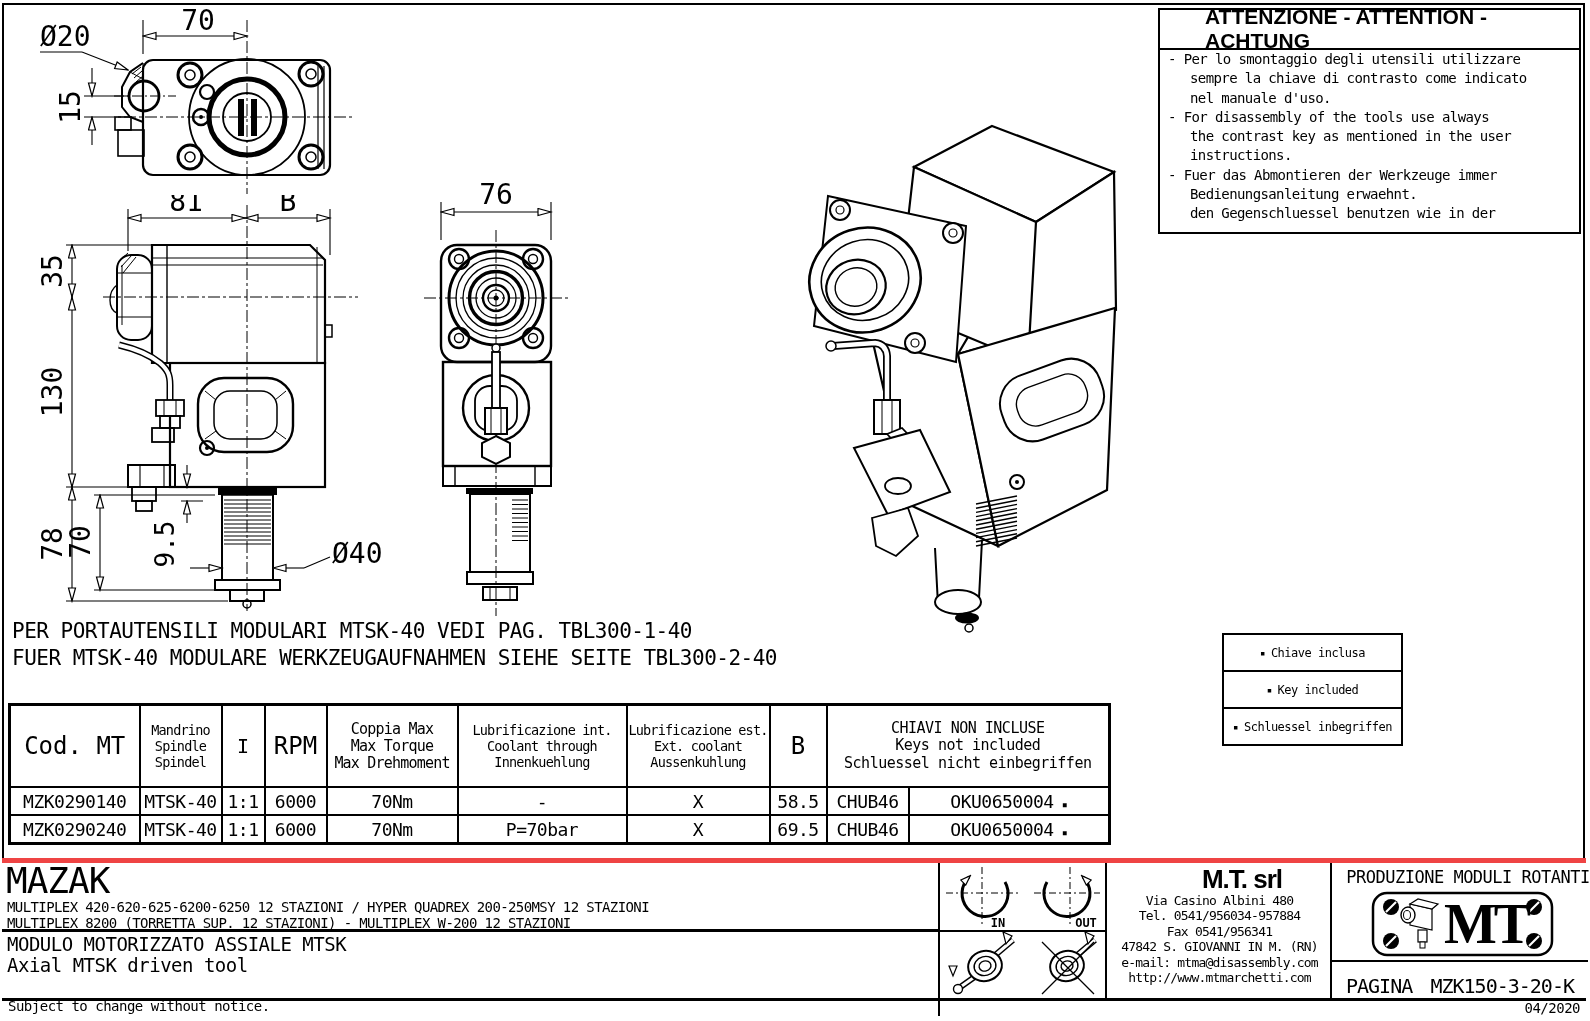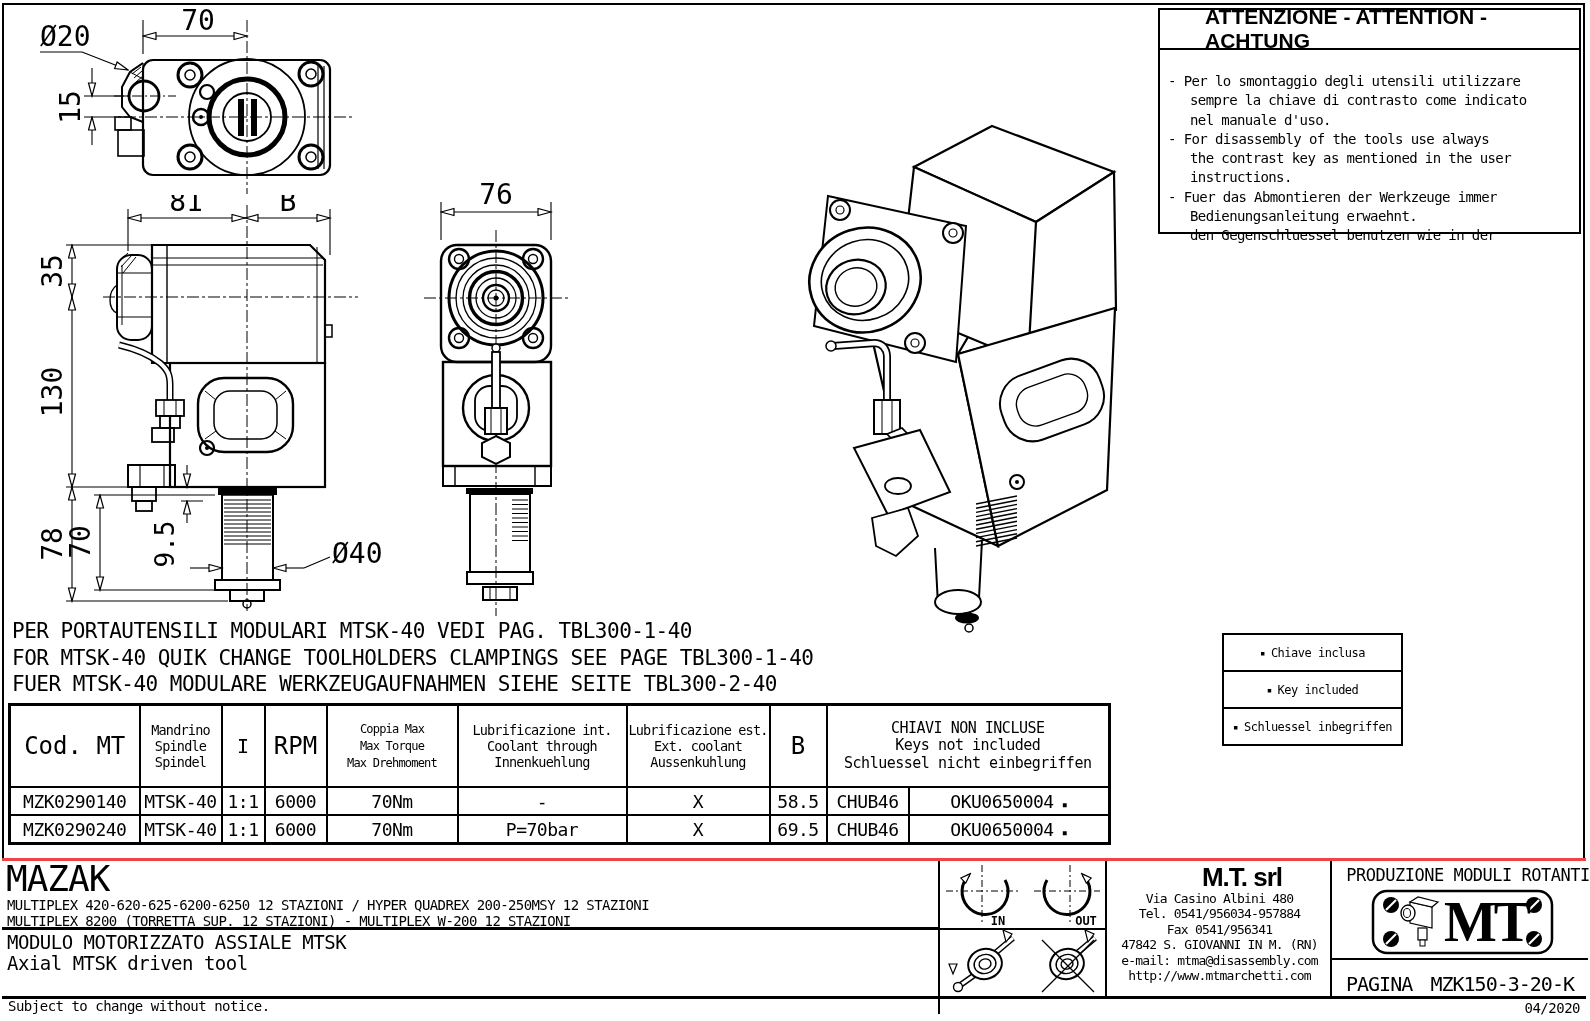--- a/index.html
+++ b/index.html
@@ -5,43 +5,43 @@
   html,body{margin:0;padding:0;}
   body{width:1590px;height:1021px;position:relative;background:#fff;color:#000;overflow:hidden;
        font-family:"DejaVu Sans Mono",monospace;}
   .abs{position:absolute;}
   .sans{font-family:"Liberation Sans",sans-serif;padding-left:45px;}
   #page-border{left:2px;top:3px;width:1579px;height:985px;border:2.5px solid #000;}
   
   #warning-box{left:1158px;top:8px;width:419px;height:222px;border:2.5px solid #000;background:#fff;}
   #warning-title{height:38px;border-bottom:2px solid #000;display:flex;align-items:center;justify-content:center;
      font-weight:bold;font-size:21px;letter-spacing:0px;}
-  #warning-body{padding:22px 8px 0 8px;font-size:14px;line-height:19.3px;letter-spacing:-0.6px;white-space:nowrap;}
+  #warning-body{padding:0 8px 0 8px;font-size:14px;line-height:19.3px;letter-spacing:-0.6px;white-space:nowrap;}
   #warning-body .cont{padding-left:22px;}
   
   #notes{left:12px;top:618px;width:880px;font-size:21px;line-height:26.5px;letter-spacing:-0.5px;white-space:nowrap;}
   
   #legend{left:1222px;top:633px;width:181px;}
   #legend .cell{border:2px solid #000;border-top:none;height:35px;display:flex;align-items:center;justify-content:center;
       font-size:12px;letter-spacing:-0.5px;white-space:nowrap;}
   #legend .cell:first-child{border-top:2px solid #000;}
   #legend .blt{font-size:9px;margin-right:6px;}
   
   #spec-table{border-collapse:collapse;table-layout:fixed;width:1100px;background:#fff;}
   #spec-table td{border:2px solid #000;text-align:center;vertical-align:middle;padding:0;overflow:hidden;}
   #spec-table{border:3px solid #000;}
   #spec-table .hrow td{height:80px;}
   #spec-table .drow td{height:26px;font-size:18px;letter-spacing:-0.5px;}
   .h-big{font-size:24px;}
-  .h-3l div{font-size:12px;line-height:17px;letter-spacing:-0.8px;}
+  .h-3l div{font-size:15px;line-height:17px;letter-spacing:-0.8px;}
   .h-3s div{font-size:13.5px;line-height:16px;letter-spacing:-0.8px;}
   .h-keys div{font-size:15px;line-height:17.5px;letter-spacing:-0.5px;}
   .blt-sm{font-size:10px;margin-left:8px;}
   
-  #bottom-block{left:2px;top:858px;width:1584px;height:135px;border-top:3px solid #ef4444;border-bottom:3px solid #000;background:#fff;}
+  #bottom-block{left:2px;top:858px;width:1584px;height:135px;border-top:5px solid #ef4444;border-bottom:3px solid #000;background:#fff;}
   #tb-left{left:0;top:0;width:936px;height:135px;}
   #tb-brand{left:4px;top:-3px;font-size:36px;letter-spacing:-1px;}
   #tb-machines{left:5px;top:37px;font-size:14px;line-height:15.5px;letter-spacing:-0.6px;white-space:nowrap;}
   #tb-divider{left:0;top:66px;width:936px;border-top:3px solid #000;}
   #tb-descs{left:5px;top:71px;font-size:19px;line-height:21px;letter-spacing:-0.5px;white-space:nowrap;}
   #inout-box{left:936px;top:0;width:167px;height:153px;border-left:2.5px solid #000;}
   #inout-top{height:66.5px;border-bottom:2.5px solid #000;}
   #mt-box{left:1103px;top:0;width:225px;height:135px;border-left:2.5px solid #000;text-align:center;}
   #mt-name{font-size:26px;font-weight:bold;letter-spacing:-1px;line-height:28px;margin-top:2px;}
   #mt-lines{font-size:13px;line-height:15.4px;letter-spacing:-0.8px;white-space:nowrap;}
@@ -302,21 +302,20 @@
     <div class="cont">the contrast key as mentioned in the user</div>
     <div class="cont">instructions.</div>
     <div>- Fuer das Abmontieren der Werkzeuge immer</div>
     <div class="cont">Bedienungsanleitung erwaehnt.</div>
     <div class="cont">den Gegenschluessel benutzen wie in der</div>
   </div>
 </div>
 
 <div class="abs" id="notes">
   <div>PER PORTAUTENSILI MODULARI MTSK-40 VEDI PAG. TBL300-1-40</div>
-  <div>FOR MTSK-40 QUIK CHANGE TOOLHOLDERS CLAMPINGS SEE PAGE TBL300-1-40</div>
   <div>FUER MTSK-40 MODULARE WERKZEUGAUFNAHMEN SIEHE SEITE TBL300-2-40</div>
 </div>
 
 <div class="abs" id="legend">
   <div class="cell">
     <span class="blt">▪</span>
     <span>Chiave inclusa</span>
   </div>
   <div class="cell">
     <span class="blt">▪</span>

